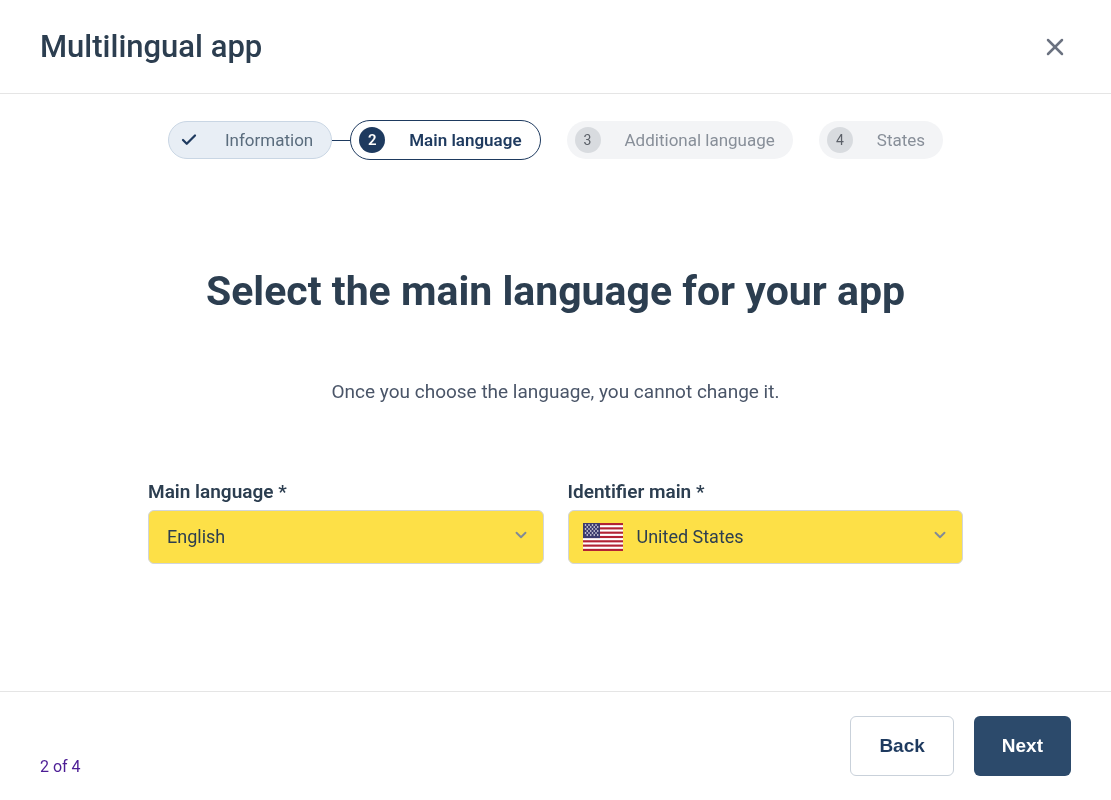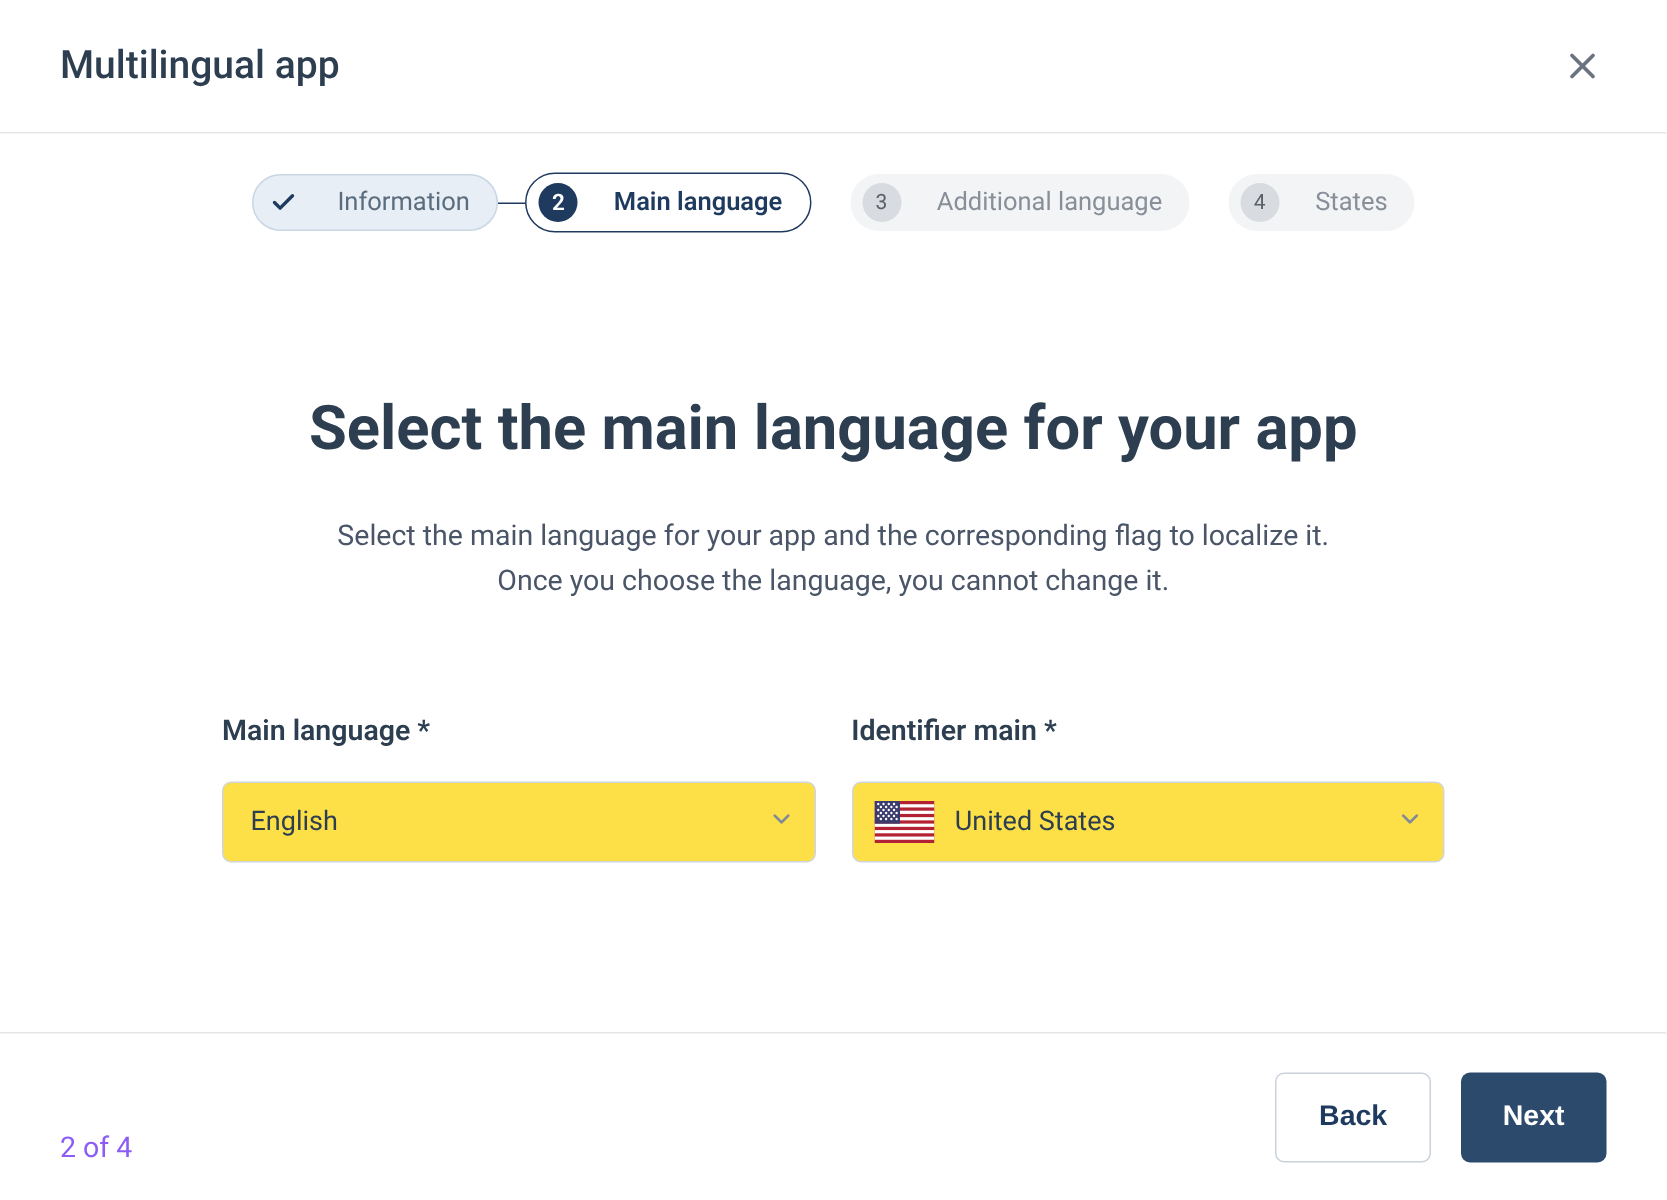--- a/index.html
+++ b/index.html
@@ -22,21 +22,21 @@
       flex-direction: column;
     }
     .modal-header {
       display: flex;
       justify-content: space-between;
       align-items: center;
       padding: 28px 40px;
       border-bottom: 1px solid #e5e5e5;
     }
     .modal-title {
-      font-size: 26px;
+      font-size: 31px;
       font-weight: 500;
       color: #2c3e50;
     }
     .close-btn {
       background: none;
       border: none;
       cursor: pointer;
       padding: 4px;
       display: flex;
       align-items: center;
@@ -133,21 +133,21 @@
     }
     .form-row {
       display: flex;
       gap: 24px;
       text-align: left;
     }
     .form-group {
       flex: 1;
       display: flex;
       flex-direction: column;
-      gap: 23px;
+      gap: 7px;
     }
     .form-label {
       font-size: 19px;
       font-weight: 600;
       color: #2c3e50;
     }
     .select-wrapper {
       position: relative;
     }
     .select-input {
@@ -182,22 +182,22 @@
       flex-shrink: 0;
     }
     .modal-footer {
       border-top: 1px solid #e5e5e5;
       padding: 24px 40px;
       display: flex;
       justify-content: space-between;
       align-items: center;
     }
     .step-indicator {
-      font-size: 19px;
-      color: #8b5cf6;
+      font-size: 16px;
+      color: #4c1d95;
       margin-top: 40px;
     }
     .footer-buttons {
       display: flex;
       gap: 20px;
     }
     .btn {
       font-size: 19px;
       font-weight: 600;
       padding: 18px 28px;
@@ -251,21 +251,21 @@
     <div style="width:26px"></div>
     <div class="step step-upcoming">
       <span class="step-number">4</span>
       <span>States</span>
     </div>
   </div>
 
   <div class="modal-body">
     <h1 class="main-heading">Select the main language for your app</h1>
     <p class="subtitle">
-      <span>Select the main language for your app and the corresponding flag to localize it.</span><br>
+      <br>
       <span>Once you choose the language, you cannot change it.</span>
     </p>
 
     <div class="form-row">
       <div class="form-group">
         <label class="form-label">Main language *</label>
         <div class="select-wrapper">
           <div class="select-input">
             <span>English</span>
           </div>

